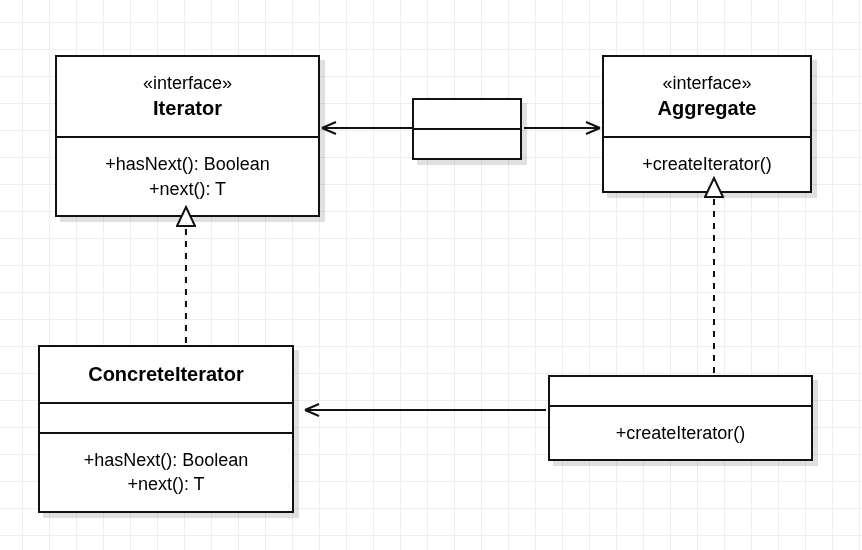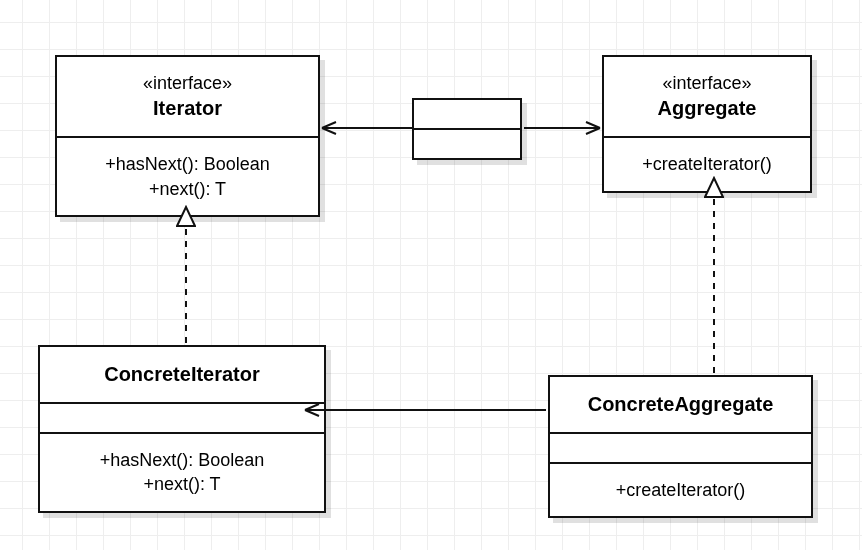--- a/index.html
+++ b/index.html
@@ -71,35 +71,32 @@
 <div class="uml-class" style="left:602px; top:55px; width:210px;">
   <div class="compartment name-compartment">
     <div class="stereotype">«interface»</div>
     <div class="classname">Aggregate</div>
   </div>
   <div class="compartment ops">
     <div>+createIterator()</div>
   </div>
 </div>
 
-<div class="uml-class" style="left:38px; top:345px; width:288px;">
+<div class="uml-class" style="left:38px; top:345px; width:256px;">
   <div class="compartment name-compartment">
     <div class="classname">ConcreteIterator</div>
   </div>
   <div class="compartment empty-compartment"></div>
   <div class="compartment ops">
     <div>+hasNext(): Boolean</div>
     <div>+next(): T</div>
   </div>
 </div>
 
 <div class="uml-class" style="left:548px; top:375px; width:265px;">
-  <div class="compartment name-compartment">
-    <div class="classname">ConcreteAggregate</div>
-  </div>
   <div class="compartment empty-compartment"></div>
   <div class="compartment ops">
     <div>+createIterator()</div>
   </div>
 </div>
 
 <svg class="connectors">
   <defs>
     <marker id="open-arrow" markerWidth="16" markerHeight="14" refX="15" refY="7" orient="auto" markerUnits="userSpaceOnUse">
       <path d="M15,7 L1,1 M15,7 L1,13" stroke="#111" stroke-width="2" fill="none"></path>

